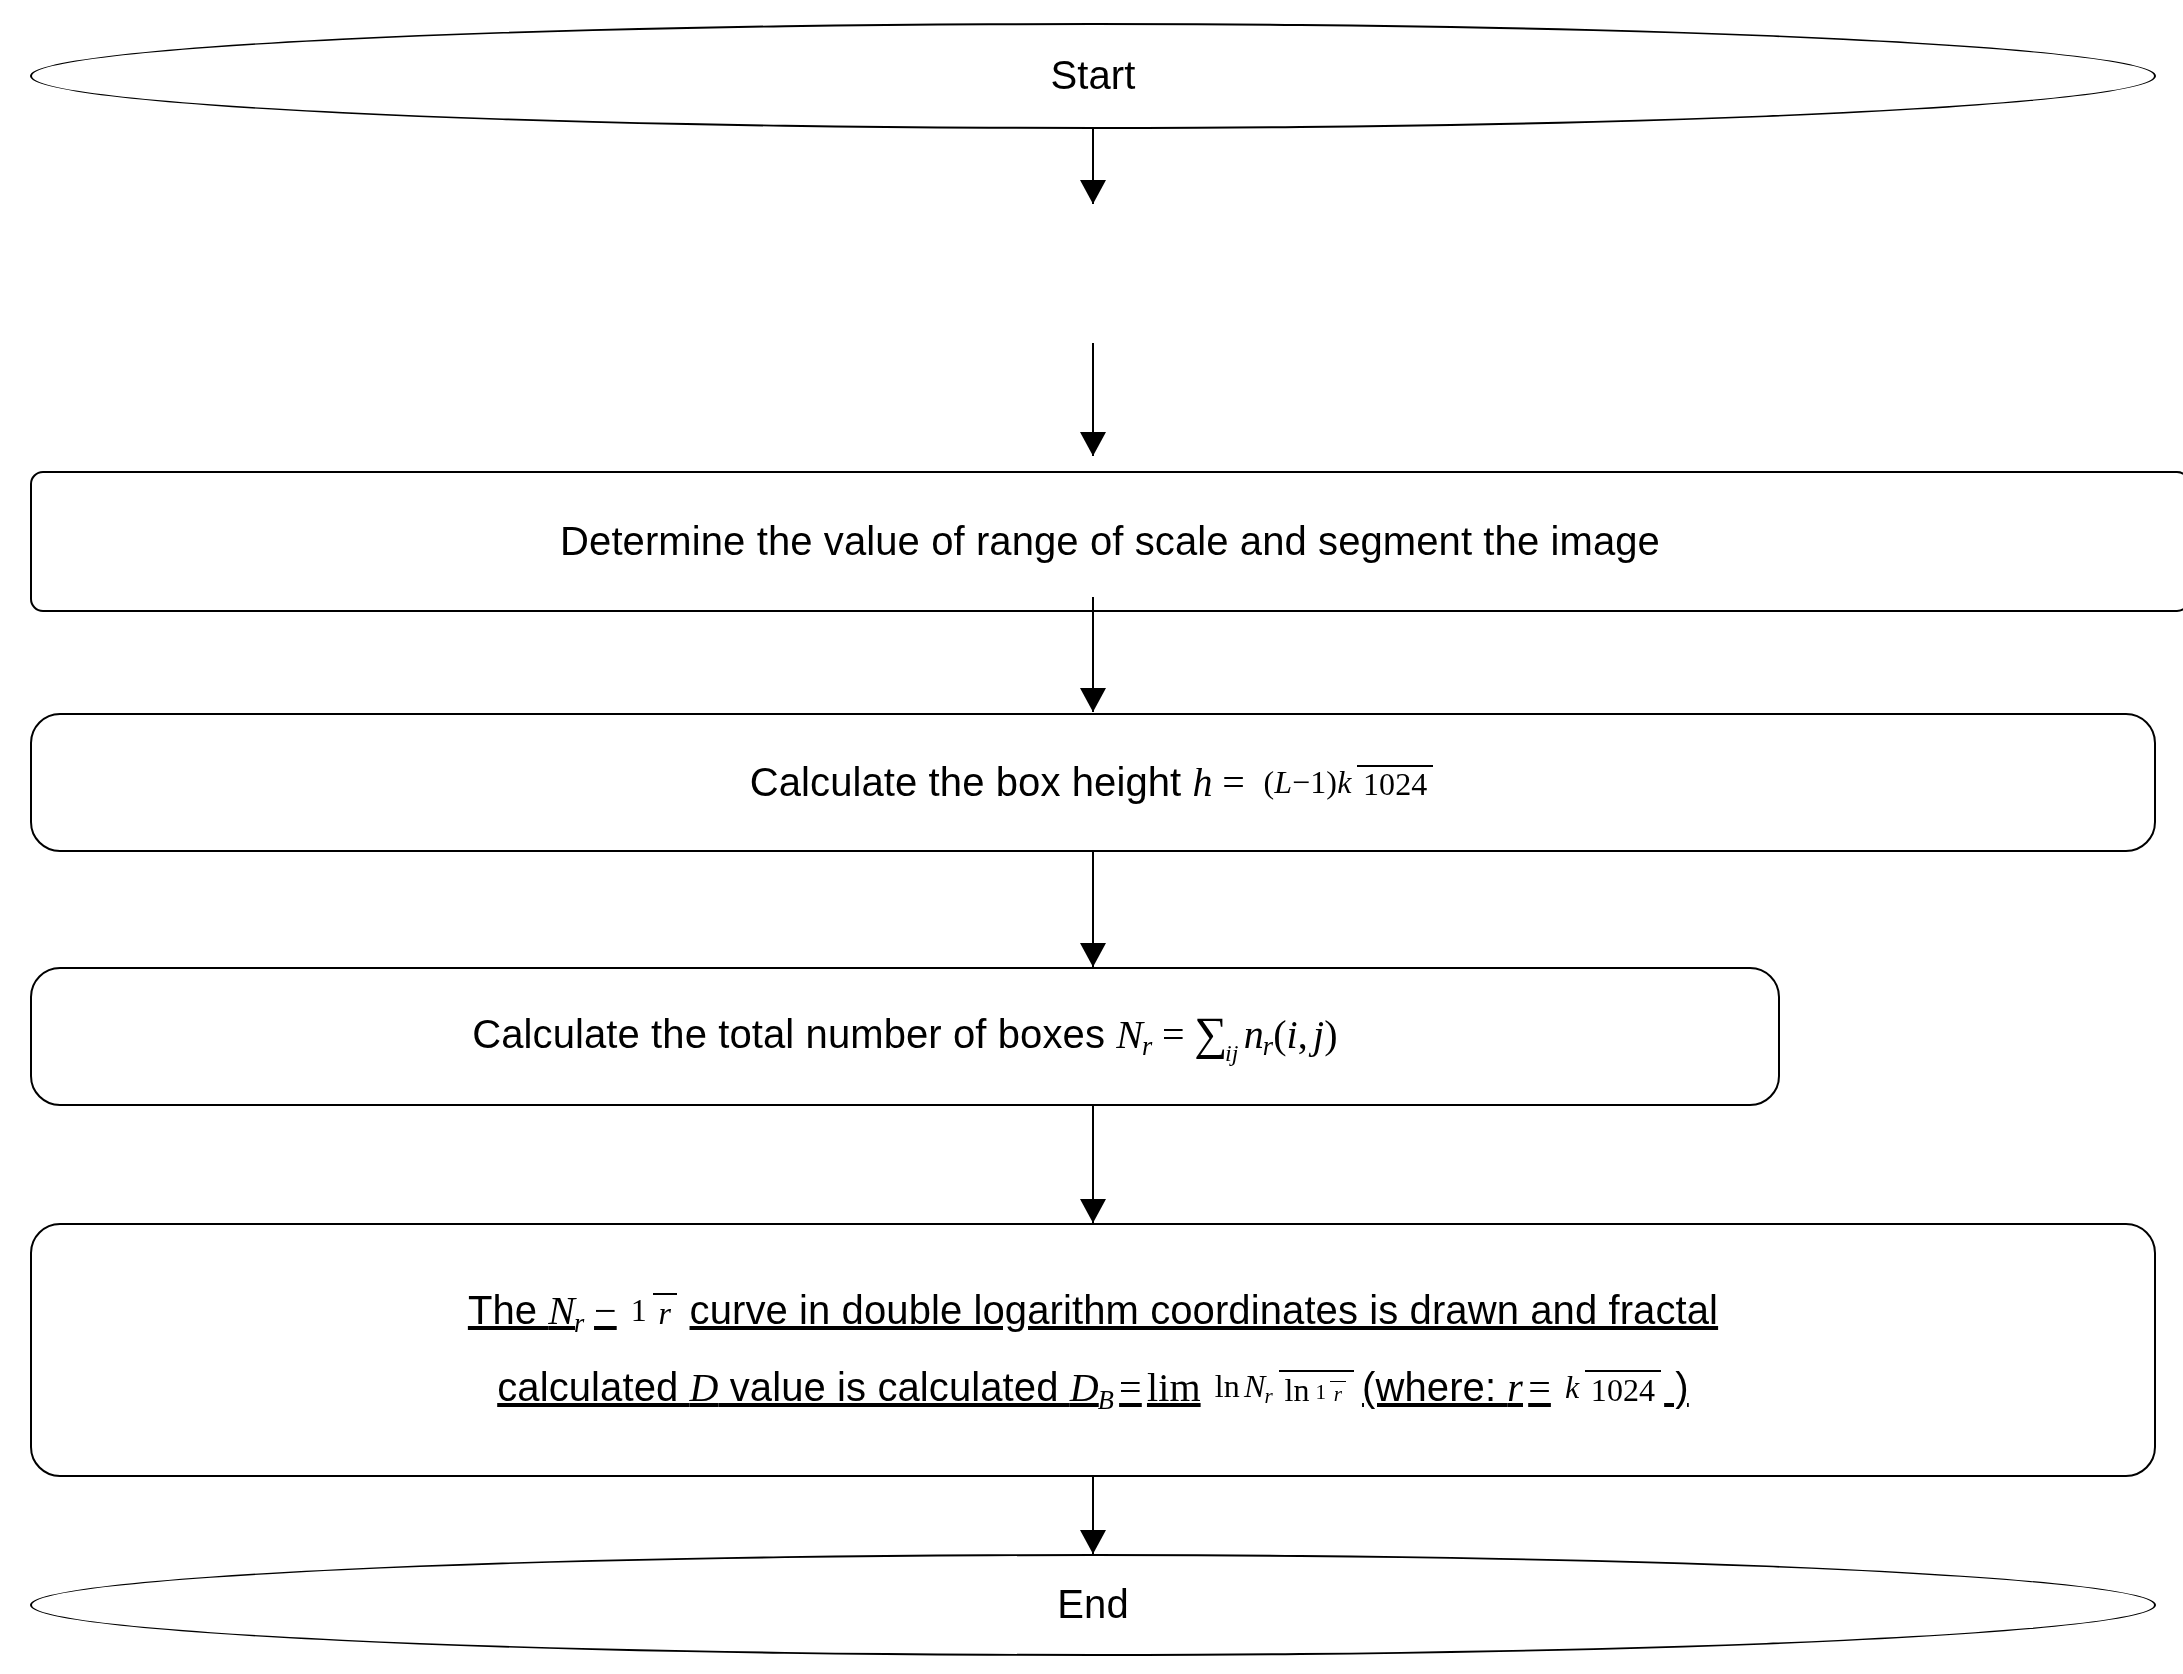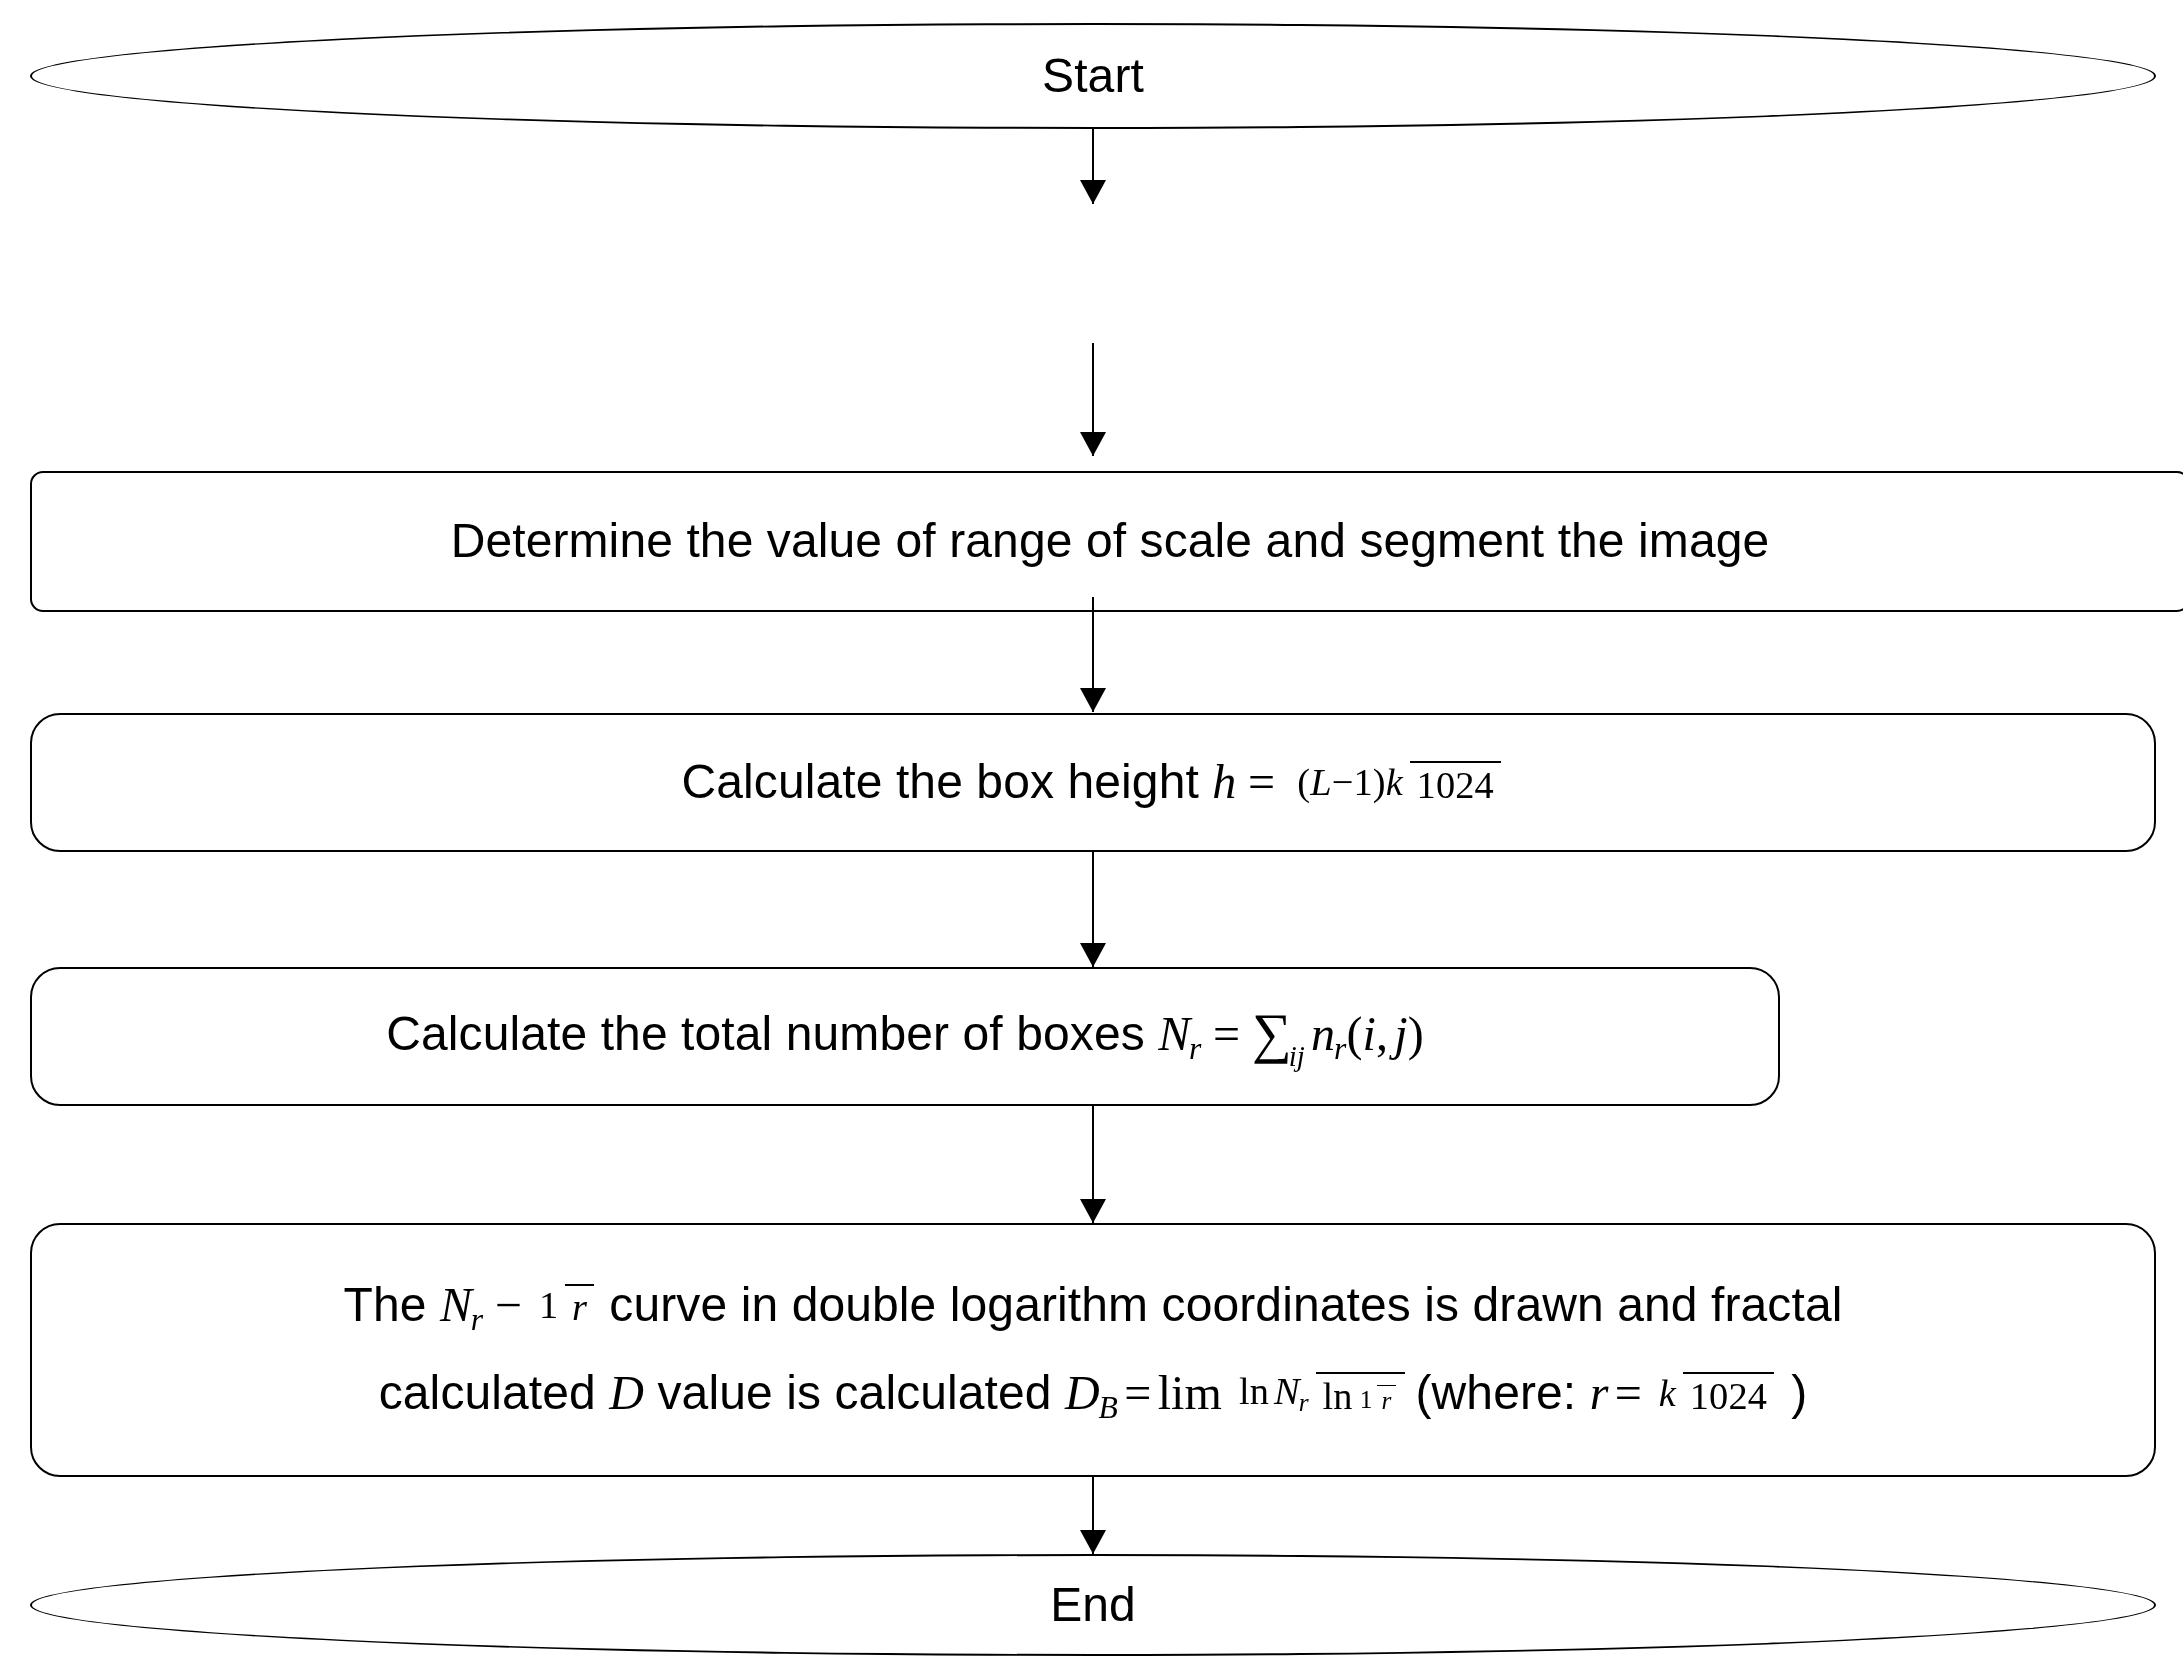--- a/index.html
+++ b/index.html
@@ -33,21 +33,21 @@
   }
   .terminator {
     border: 2.8px solid #000000;
     border-radius: 50% / 50%;
   }
   .process {
     border: 2.8px solid #000000;
     border-radius: 30px;
   }
   .node-label {
-    font-size: 48px;
+    font-size: 40px;
     line-height: 1.18;
     letter-spacing: 0.1px;
     white-space: nowrap;
   }
   .node-label.multiline {
     white-space: normal;
     line-height: 1.55;
   }
   
   .mi {
@@ -181,21 +181,21 @@
       <span>Calculate the total number of boxes </span><span class="mi">N</span><span class="msub">r</span><span class="sp"></span><span class="mn">=</span><span class="sp"></span><span class="bigop">∑</span><span class="opsub">ij</span><span class="spn"></span><span class="mi">n</span><span class="msub">r</span><span class="mroman">(</span><span class="mi">i</span><span class="mroman">,</span><span class="spn"></span><span class="mi">j</span><span class="mroman">)</span>
     </span>
   </div>
 
   <div class="connector" style="left:1093px; top:1106px; height:117px;">
     <div class="stem" style="height:117px;"></div>
     <div class="head"></div>
   </div>
 
   <div class="node process" style="left:30px; top:1223px; width:2126px; height:254px;">
-    <span class="node-label multiline" style="display:block; width:100%;">
+    <span class="node-label multiline" style="display:block; width:100%;text-decoration:underline;">
       <span style="display:block;"><span>The </span><span class="mi">N</span><span class="msub">r</span><span class="sp"></span><span class="mroman">−</span><span class="spn"></span><span class="mfrac fsmall">
             <span class="num"><span class="mroman">1</span></span>
             <span class="den"><span class="mi">r</span></span>
           </span><span class="sp"></span><span>curve in double logarithm coordinates is drawn and fractal</span></span>
       <span style="display:block; margin-top:12.7px;"><span>calculated </span><span class="mi">D</span><span> value is calculated </span><span class="mi">D</span><span class="msub">B</span><span class="spn"></span><span class="mn">=</span><span class="spn"></span><span class="mroman">lim</span><span class="spn"></span><span class="mfrac fsmall">
             <span class="num"><span class="mroman">ln</span><span class="spn"></span><span class="mi">N</span><span class="msub">r</span></span>
             <span class="den"><span class="mroman">ln</span><span class="mfrac fxsmall" style="top:-0.02em;">
                 <span class="num"><span class="mroman">1</span></span>
                 <span class="den" style="border-top-width:1.4px;"><span class="mi">r</span></span>
               </span></span>

